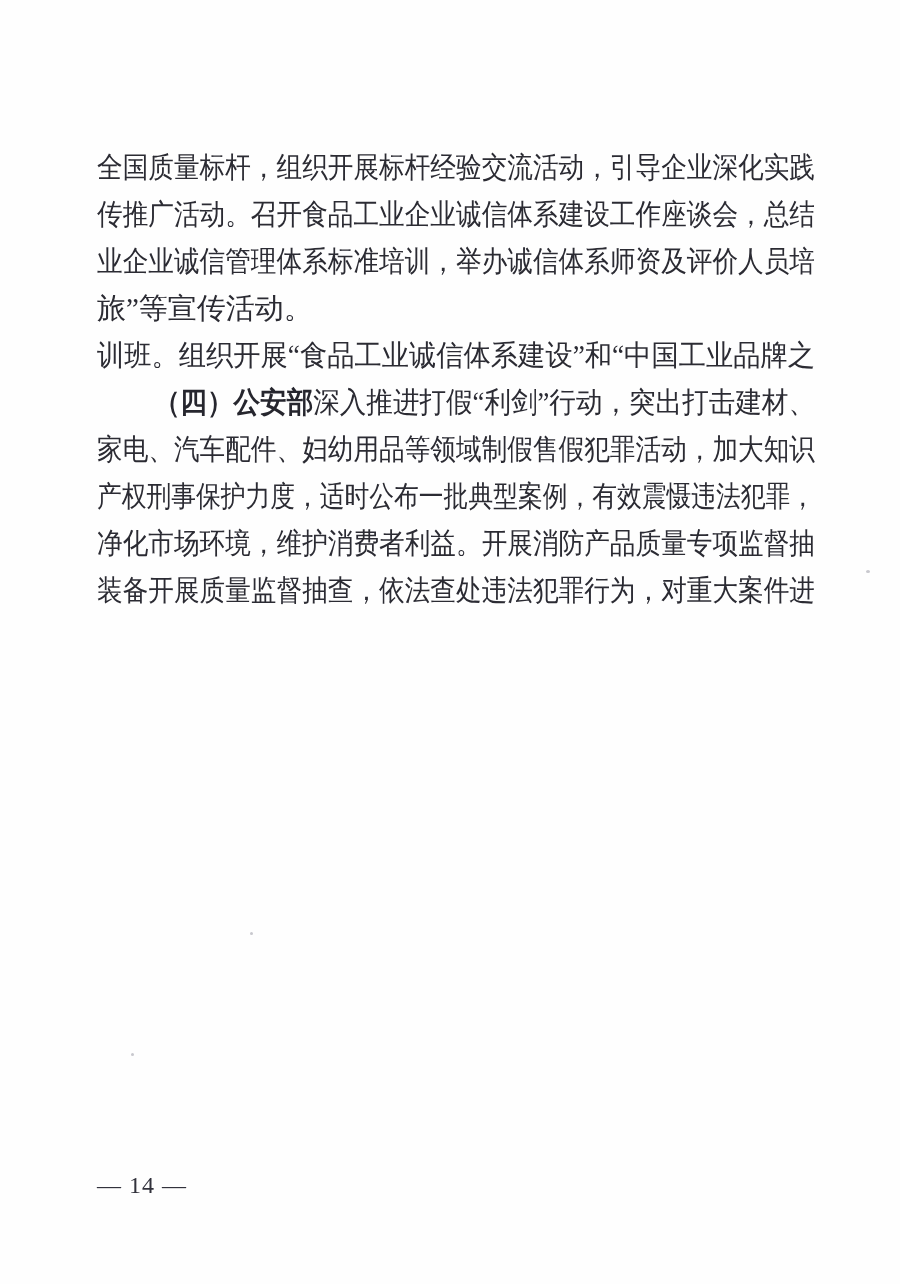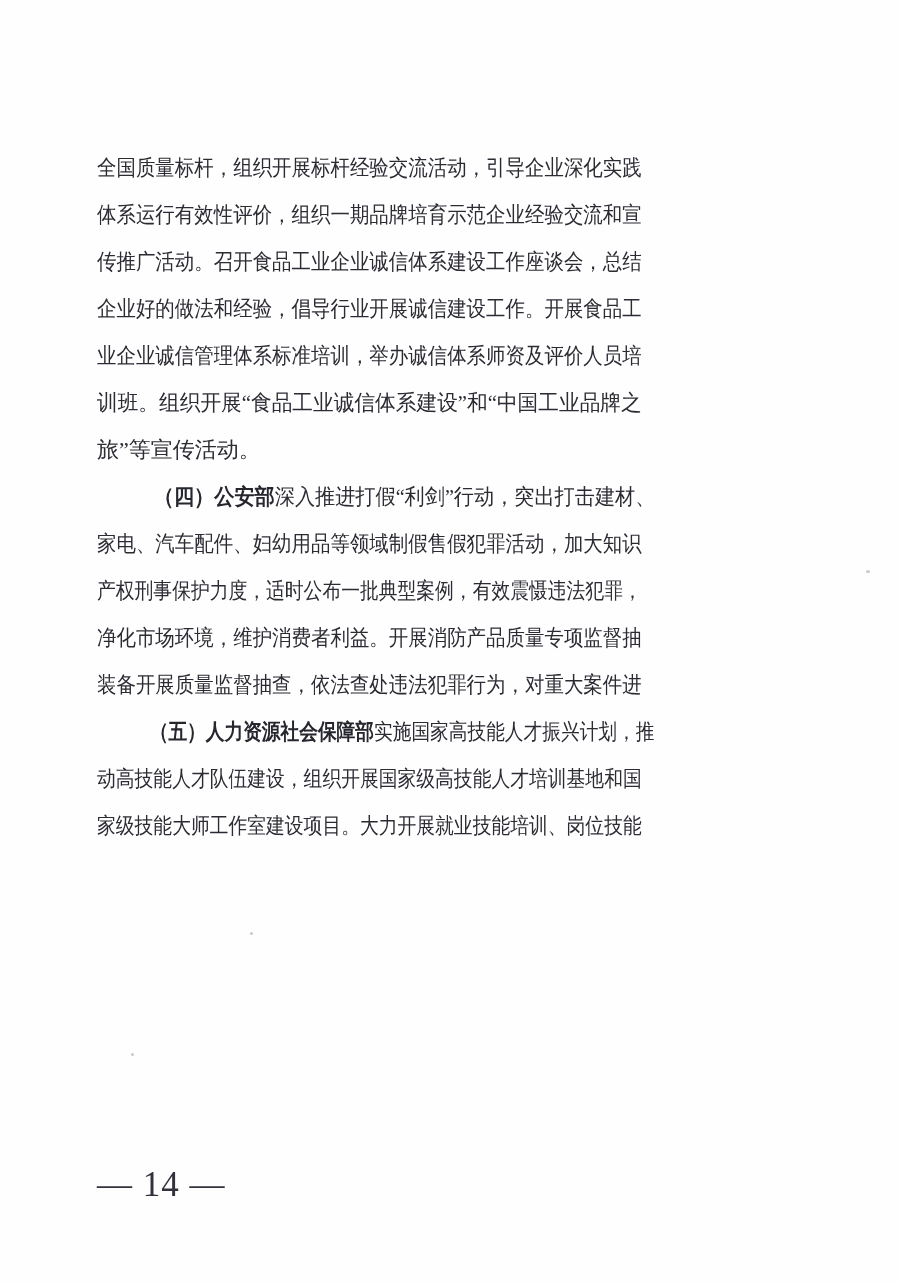--- a/index.html
+++ b/index.html
@@ -18,40 +18,40 @@
   .document-body {
     position: absolute;
     left: 97px;
     top: 144px;
     width: 718px;
   }
   .paragraph { margin: 0; padding: 0; }
   .line {
     height: 47px;
     line-height: 47px;
-    font-size: 22px;
+    font-size: 29px;
     white-space: nowrap;
     overflow: visible;
   }
   .ln {
     display: inline-block;
     white-space: nowrap;
     transform-origin: 0 50%;
   }
   .indent-spacer {
     display: inline-block;
     width: 62px;
     height: 1px;
   }
   .bold { font-weight: 700; color: #26262e; }
   .page-number {
     position: absolute;
     left: 97px;
     top: 1170px;
-    font-size: 35px;
+    font-size: 24px;
     line-height: 30px;
     letter-spacing: 1px;
     color: #32323c;
   }
   .speck {
     position: absolute;
     border-radius: 50%;
     background: #9a9aa6;
     opacity: 0.55;
   }
@@ -59,37 +59,30 @@
   .speck-2 { left: 250px; top: 932px; width: 3px; height: 3px; }
   .speck-3 { left: 131px; top: 1053px; width: 3px; height: 3px; }
 </style>
 </head>
 <body>
 
 <div class="page">
   <div class="document-body">
       <div class="paragraph">
         <div class="line"><span class="ln" style="transform: scaleX(0.884236);"><span>全国质量标杆，组织开展标杆经验交流活动，引导企业深化实践</span></span></div>
-        <div class="line"><span class="ln" style="transform: scaleX(0.884236);"><span>体系运行有效性评价，组织一期品牌培育示范企业经验交流和宣</span></span></div>
         <div class="line"><span class="ln" style="transform: scaleX(0.884236);"><span>传推广活动。召开食品工业企业诚信体系建设工作座谈会，总结</span></span></div>
-        <div class="line"><span class="ln" style="transform: scaleX(0.884236);"><span>企业好的做法和经验，倡导行业开展诚信建设工作。开展食品工</span></span></div>
         <div class="line"><span class="ln" style="transform: scaleX(0.884236);"><span>业企业诚信管理体系标准培训，举办诚信体系师资及评价人员培</span></span></div>
+        <div class="line para-last"><span class="ln"><span>旅”等宣传活动。</span></span></div>
         <div class="line"><span class="ln" style="transform: scaleX(0.940252);"><span>训班。组织开展“食品工业诚信体系建设”和“中国工业品牌之</span></span></div>
-        <div class="line para-last"><span class="ln"><span>旅”等宣传活动。</span></span></div>
       </div>
       <div class="paragraph">
         <div class="line"><span class="ln" style="transform: scaleX(0.916108);"><span class="indent-spacer"></span><span class="bold">（四）公安部</span><span>深入推进打假“利剑”行动，突出打击建材、</span></span></div>
         <div class="line"><span class="ln" style="transform: scaleX(0.884236);"><span>家电、汽车配件、妇幼用品等领域制假售假犯罪活动，加大知识</span></span></div>
         <div class="line"><span class="ln" style="transform: scaleX(0.853746);"><span>产权刑事保护力度，适时公布一批典型案例，有效震慑违法犯罪，</span></span></div>
         <div class="line"><span class="ln" style="transform: scaleX(0.884236);"><span>净化市场环境，维护消费者利益。开展消防产品质量专项监督抽</span></span></div>
         <div class="line"><span class="ln" style="transform: scaleX(0.884236);"><span>装备开展质量监督抽查，依法查处违法犯罪行为，对重大案件进</span></span></div>
-      </div>
-      <div class="paragraph">
-        <div class="line"><span class="ln" style="transform: scaleX(0.849704);"><span class="indent-spacer"></span><span class="bold">（五）人力资源社会保障部</span><span>实施国家高技能人才振兴计划，推</span></span></div>
-        <div class="line"><span class="ln" style="transform: scaleX(0.853746);"><span>动高技能人才队伍建设，组织开展国家级高技能人才培训基地和国</span></span></div>
-        <div class="line"><span class="ln" style="transform: scaleX(0.853746);"><span>家级技能大师工作室建设项目。大力开展就业技能培训、岗位技能</span></span></div>
       </div>
     </div>
   <div class="page-number">— 14 —</div>
   <div class="speck speck-1"></div>
   <div class="speck speck-2"></div>
   <div class="speck speck-3"></div>
 </div>
 
 </body></html>

